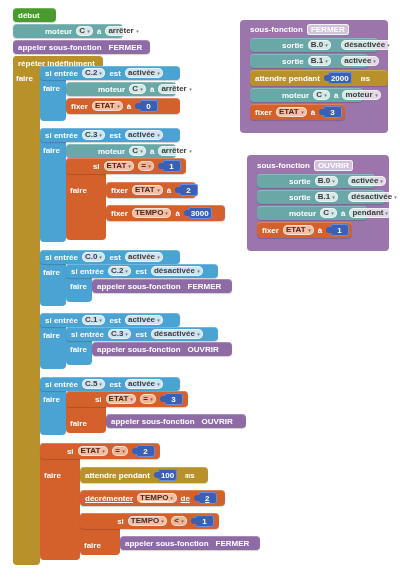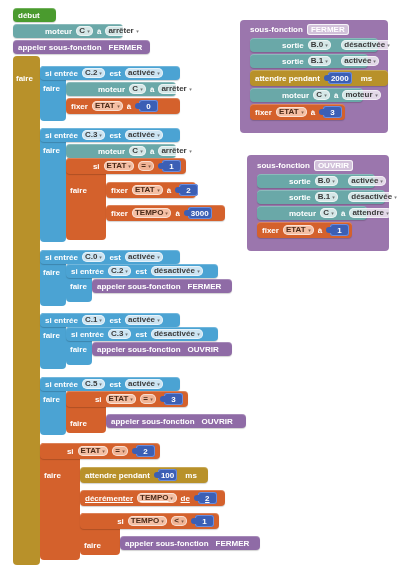--- a/index.html
+++ b/index.html
@@ -59,21 +59,21 @@
     display:inline-flex;align-items:center;justify-content:center;
     background:#3b5fb5;color:#ffffff;font-weight:bold;font-size:8px;
     border-radius:3px;height:12px;min-width:13px;padding:0 3px;
     box-shadow:inset 0 0 0 1px #6d8ddb;
     position:relative;margin-left:4px;
   }
   .num:before{
     content:"";position:absolute;left:-4px;top:3px;
     width:5px;height:6px;background:#3b5fb5;border-radius:4px 0 0 4px;
   }
-  .unit{color:#fff;font-weight:bold;font-size:8px;}
+  .unit{color:#fff;font-weight:bold;font-size:8px;font-family:Liberation Mono, monospace;}
 </style>
 </head>
 <body>
 
 <div id="canvas">
 
   <div class="blk stmt c-start" style="left:13px;top:8px;width:43px;height:14px;">
     <span class="lbl">début</span>
   </div>
 
@@ -89,20 +89,25 @@
         <span class="car">▾</span>
     </span>
   </div>
 
   <div class="blk stmt c-call" style="left:13px;top:40px;width:137px;height:14px;">
     <span class="lbl">appeler sous-fonction</span>
     <span class="lbl" style="margin-left:3px;">FERMER</span>
   </div>
 
   <div class="blk c-loop" style="left:13px;top:56px;width:27px;height:509px;"></div>
+  <div class="blk c-loop" style="left:13px;top:56px;width:90px;height:14px;border-radius:4px 4px 0 0;">
+    <div class="chead">
+      <span class="lbl">répéter indéfiniment</span>
+    </div>
+  </div>
   <div class="cdo" style="left:16px;top:74px;">faire</div>
 
   <div class="blk c-if" style="left:40px;top:66px;width:26px;height:55px;"></div>
   <div class="blk stmt c-if" style="left:40px;top:66px;width:140px;height:14px;">
     <span class="lbl">si entrée</span>
     <span class="fld">
       <span>C.2</span>
         <span class="car">▾</span>
     </span>
     <span class="lbl">est</span>
@@ -445,21 +450,21 @@
   </div>
 
   <div class="blk stmt c-motor" style="left:257px;top:206px;width:110px;height:14px;">
     <span class="lbl">moteur</span>
     <span class="fld">
       <span>C</span>
         <span class="car">▾</span>
     </span>
     <span class="lbl">à</span>
     <span class="fld">
-      <span>attendre</span>
+      <span>pendant</span>
         <span class="car">▾</span>
     </span>
   </div>
 
   <div class="blk stmt c-var" style="left:257px;top:222px;width:95px;height:16px;">
     <span class="lbl">fixer</span>
     <span class="fld fld-var">
       <span>ETAT</span>
         <span class="car">▾</span>
     </span>

